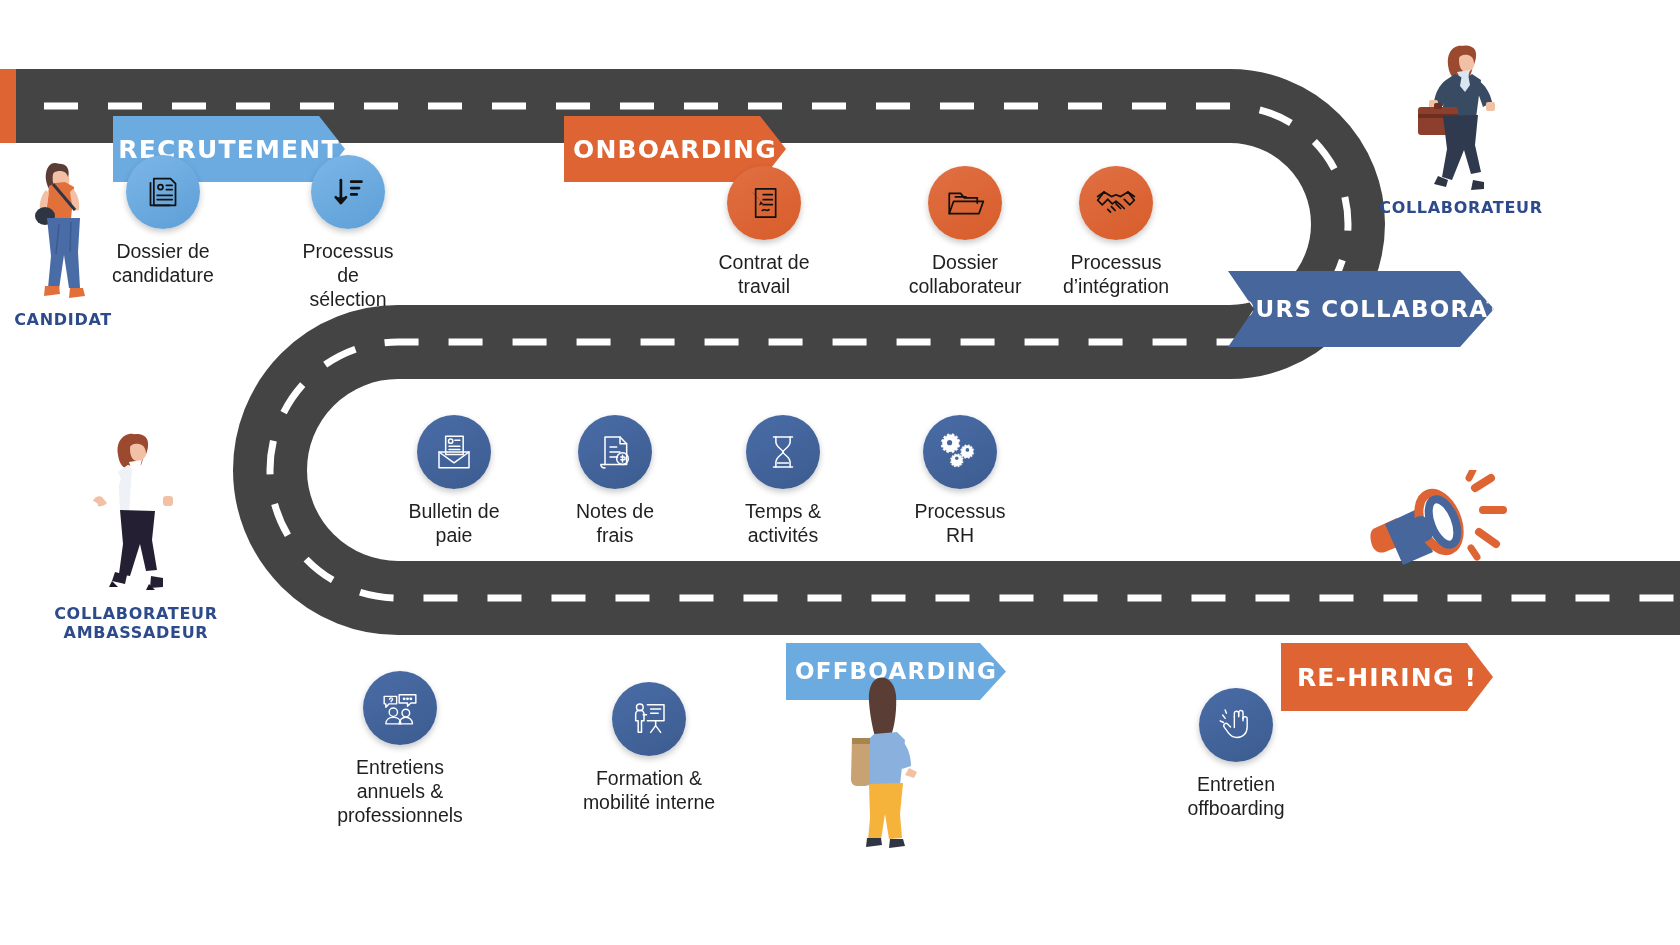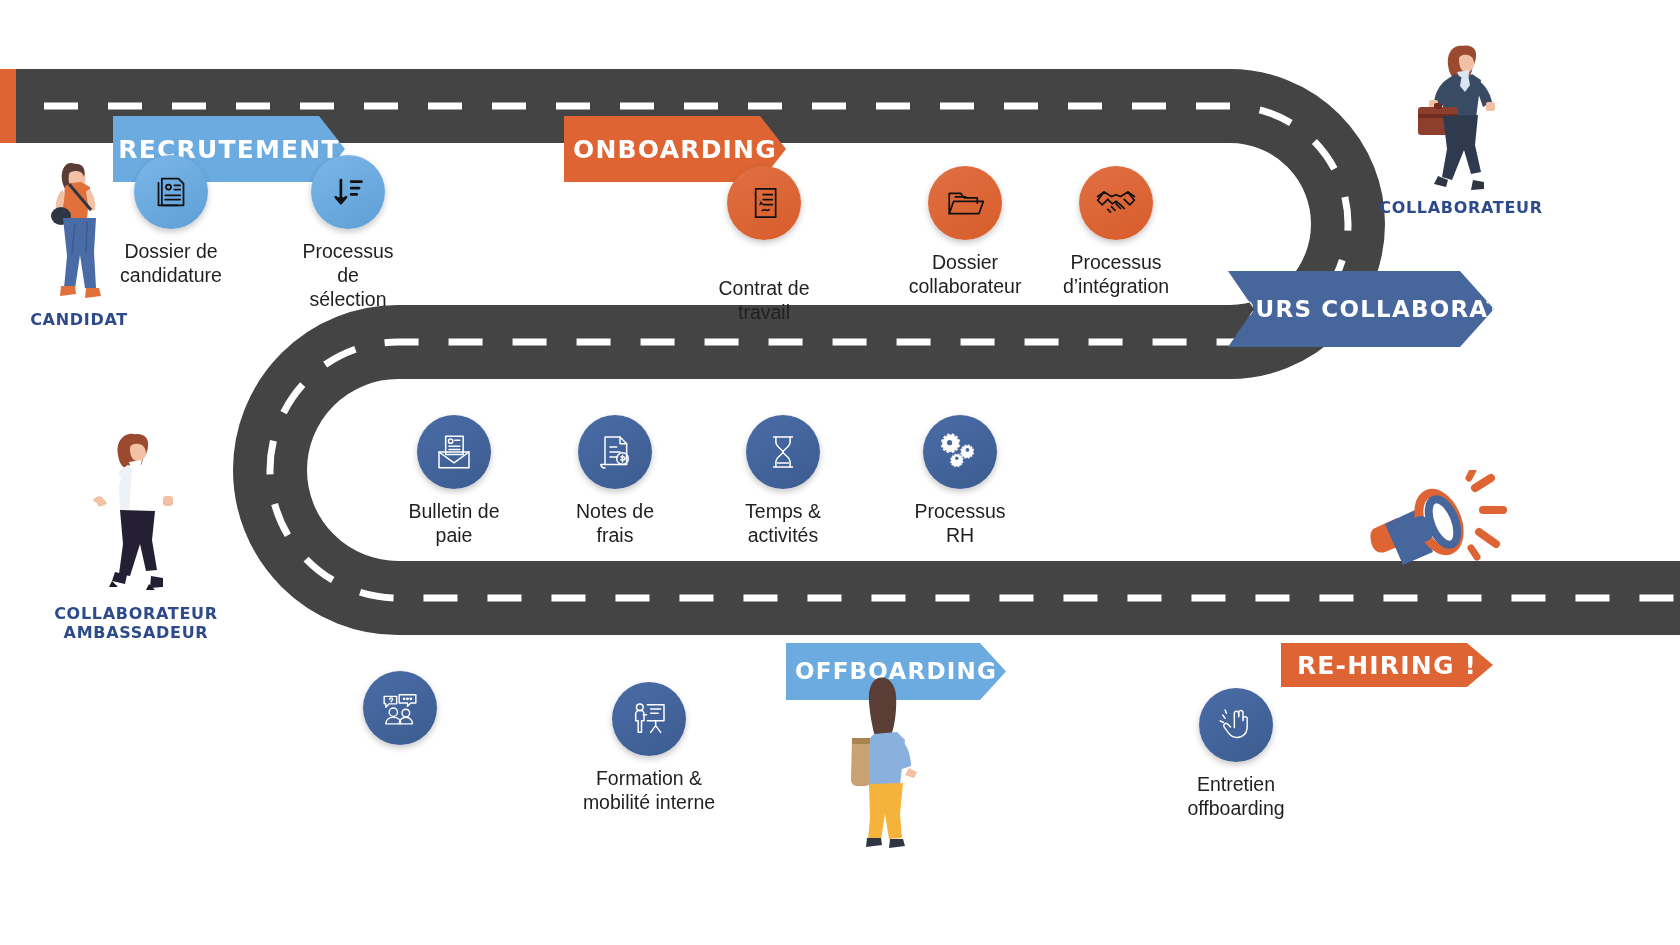--- a/index.html
+++ b/index.html
@@ -96,25 +96,25 @@
 
   <div class="banner slate chev-both" style="left:1228px;top:228px;width:266px;height:76px;font-size:23px;">
     <span>PARCOURS
 COLLABORATEUR</span>
   </div>
 
   <div class="banner blue chev-r" style="left:786px;top:600px;width:220px;height:57px;font-size:23px;">
     <span>OFFBOARDING</span>
   </div>
 
-  <div class="banner orange chev-r" style="left:1281px;top:600px;width:212px;height:44px;font-size:25px;">
+  <div class="banner orange chev-r" style="left:1281px;top:600px;width:212px;height:68px;font-size:25px;">
     <span>RE-HIRING !</span>
   </div>
 
-  <div class="node" style="left:120px;top:155px;width:102px;">
+  <div class="node" style="left:112px;top:155px;width:102px;">
     <div class="bubble lightblue">
       <svg width="40" height="40" viewBox="0 0 48 48" fill="none" stroke="#111" stroke-width="2.1" stroke-linecap="round" stroke-linejoin="round">
         <path d="M13 8h20l6 6v26H13z"></path>
         <path d="M9 13v27h23"></path>
         <circle cx="21" cy="18" r="3"></circle>
         <path d="M28 16h7M28 21h7M17 28h18M17 33h18"></path>
       </svg>
     </div>
     <div class="node-label">Dossier de
 candidature</div>
@@ -126,21 +126,21 @@
         <path d="M15 9v28"></path>
         <path d="M8.5 30.5L15 38l6.5-7.5" fill="#111"></path>
         <path d="M28 11h13M28 19h10M28 27h7"></path>
       </svg>
     </div>
     <div class="node-label">Processus
 de sélection</div>
   </div>
 
 
-  <div class="node" style="left:713px;top:166px;width:102px;gap:26px;">
+  <div class="node" style="left:713px;top:166px;width:102px;">
     <div class="bubble orange">
       <svg width="40" height="40" viewBox="0 0 48 48" fill="none" stroke="#111" stroke-width="2" stroke-linecap="round" stroke-linejoin="round">
         <rect x="14" y="7" width="24" height="34"></rect>
         <path d="M23 14h11M23 20h11M23 26h11"></path>
         <path d="M8 9l12 13-2 5 5-2L11 12z" fill="#111" stroke="none"></path>
         <path d="M22 33c3-3 5 2 8-1"></path>
       </svg>
     </div>
     <div class="node-label">Contrat de
 travail</div>
@@ -237,20 +237,23 @@
         <path d="M23 8h20v10h-6l-4 4v-4h-10z"></path>
         <circle cx="29" cy="13" r=".9" fill="#fff"></circle>
           <circle cx="33" cy="13" r=".9" fill="#fff"></circle>
           <circle cx="37" cy="13" r=".9" fill="#fff"></circle>
         <circle cx="16" cy="29" r="5"></circle>
         <path d="M7 43c0-5 4-8 9-8s9 3 9 8z"></path>
         <circle cx="31" cy="30" r="4.6"></circle>
         <path d="M23 43c0-5 4-8 8-8s8 3 8 8z"></path>
       </svg>
     </div>
+    <div class="node-label">Entretiens
+annuels &amp;
+professionnels</div>
   </div>
 
   <div class="node" style="left:554px;top:682px;width:190px;">
     <div class="bubble slate">
       <svg width="40" height="40" viewBox="0 0 48 48" fill="none" stroke="#fff" stroke-width="1.8" stroke-linecap="round" stroke-linejoin="round">
         <circle cx="13" cy="10" r="4"></circle>
         <path d="M8 18c0-2.6 2.2-4.6 5-4.6s5 2 5 4.6v8h-3v14h-4V26H8z"></path>
         <path d="M17 19h4"></path>
         <path d="M22 7h20v19H22"></path>
         <path d="M26 12h12M26 17h9"></path>
@@ -269,21 +272,21 @@
         <path d="M27.2 13V9.2a2.6 2.6 0 0 1 5.2 0V19"></path>
         <path d="M32.4 16.5a2.5 2.5 0 0 1 5 0V26c0 8-5 13-12 13-5 0-8-2-10.5-5.5l-5-7a2.7 2.7 0 0 1 4-3.6l3.6 3.4"></path>
         <path d="M22 14v13"></path>
         <path d="M8 12l3 4M5 19l4 2M11 6l1.5 4"></path>
       </svg>
     </div>
     <div class="node-label">Entretien
 offboarding</div>
   </div>
 
-  <div class="persona" style="left:24px;top:146px;width:110px;">
+  <div class="persona" style="left:8px;top:146px;width:110px;">
     <svg class="art" width="96" height="160" viewBox="0 0 96 160">
       <path d="M36 18c-4 3-6 9-5 16 1 6 3 10 6 11l13-2c3-4 4-11 2-17-2-7-11-11-16-8z" fill="#5a3d35"></path>
       <path d="M38 28c-1 6 0 13 4 16 4 3 9 1 11-3 2-5 2-12-1-16-3-4-12-2-14 3z" fill="#f2c0a5"></path>
       <path d="M35 22c4-5 13-6 17-1 2 3 2 7 1 10-1-4-4-6-8-6-5 0-8 2-9 6-1-3-2-6-1-9z" fill="#5a3d35"></path>
       <path d="M34 40l-3 30 9 6 16-3 3-32-9-5-10 1z" fill="#e2703a"></path>
       <path d="M31 44c-5 5-7 14-6 20l6 1 3-18z" fill="#f2c0a5"></path>
       <path d="M58 43c5 5 7 14 6 21l-6 1-3-19z" fill="#f2c0a5"></path>
       <ellipse cx="30" cy="70" rx="10" ry="9" fill="#2f3542"></ellipse>
       <path d="M38 38l22 26" stroke="#2f3542" stroke-width="3" fill="none"></path>
       <path d="M32 72l4 38-3 32 11 1 5-34 5 33h11l-2-36 2-34z" fill="#4a6ca6"></path>

